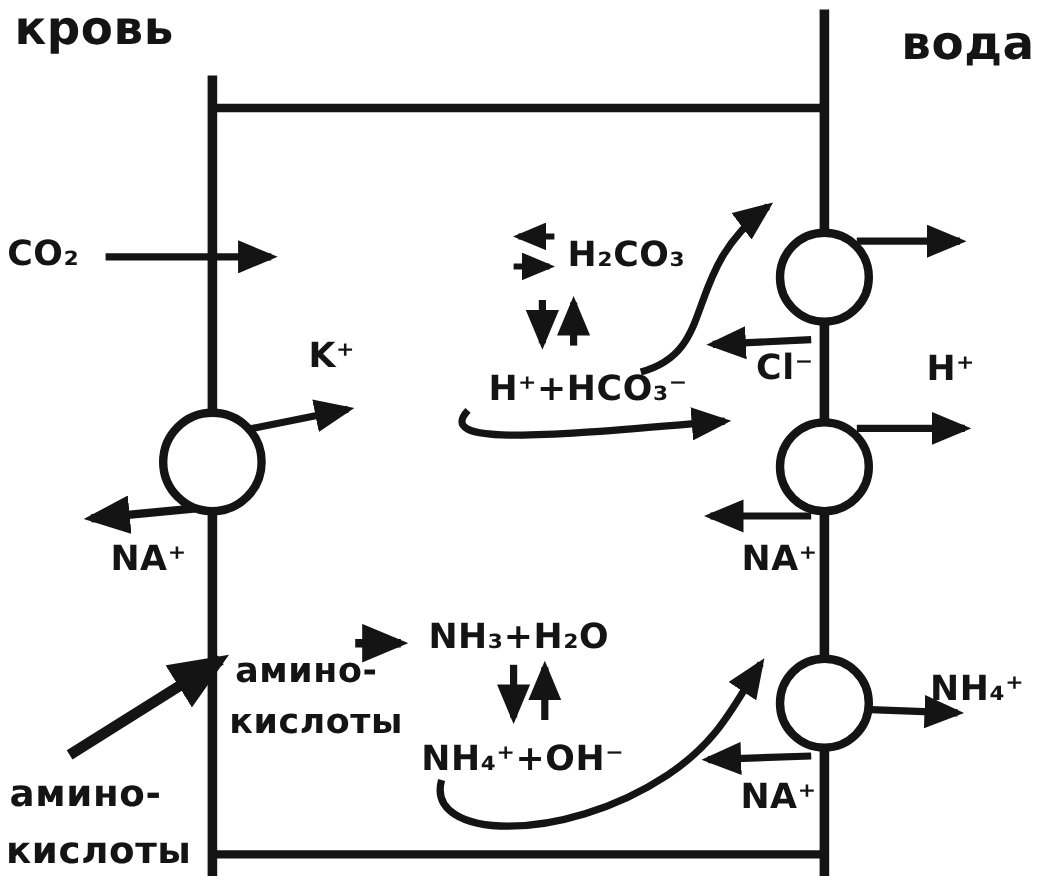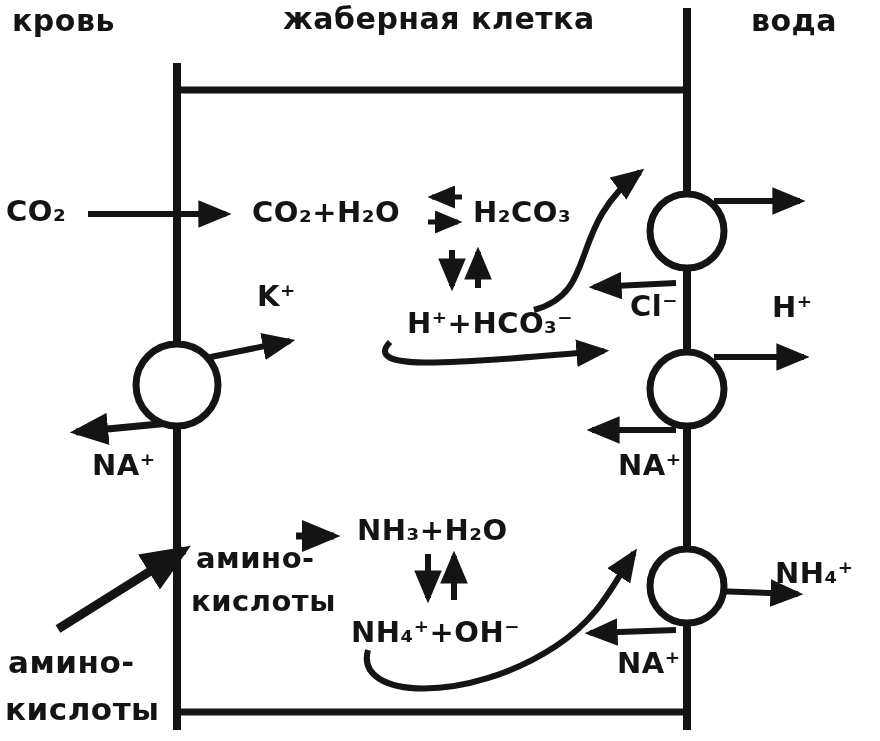--- a/index.html
+++ b/index.html
@@ -13,21 +13,21 @@
   svg.art{position:absolute;left:0;top:0;}
   .lbl{
     position:absolute;
     font-weight:bold;
     color:#141414;
     white-space:nowrap;
     font-size:29px;
     line-height:1.1;
     letter-spacing:0.5px;
   }
-  .lbl.hdr{font-size:30px;}
+  .lbl.hdr{font-size:39px;}
   .lbl.big{font-size:31px;}
 </style>
 </head>
 <body>
 
 <div class="canvas">
 
   <svg class="art" width="880" height="741" viewBox="0 0 880 741">
     <defs>
       <marker id="ah" markerUnits="strokeWidth" markerWidth="5.5" markerHeight="4.6" refX="4.6" refY="2.3" orient="auto">
@@ -62,26 +62,24 @@
     <path d="M390,342 C360,374 468,362 604,351" stroke="#141414" stroke-width="6" fill="none" marker-end="url(#ah)"></path>
     <path d="M368,650 C354,700 468,704 556,646 C600,617 612,586 634,553" stroke="#141414" stroke-width="6" fill="none" marker-end="url(#ah)"></path>
 
     <circle cx="177" cy="385" r="41" fill="#ffffff" stroke="#141414" stroke-width="7"></circle>
     <circle cx="687" cy="231" r="37" fill="#ffffff" stroke="#141414" stroke-width="7"></circle>
     <circle cx="687" cy="389" r="37" fill="#ffffff" stroke="#141414" stroke-width="7"></circle>
     <circle cx="687" cy="586" r="37" fill="#ffffff" stroke="#141414" stroke-width="7"></circle>
   </svg>
 
   <div class="lbl hdr" style="left:12px;top:4px">кровь</div>
-  <div class="lbl hdr" style="left:283px;top:2px">жаберная клетка</div>
-  <div class="lbl hdr" style="left:751px;top:4px">вода</div>
+  <div class="lbl hdr" style="left:751px;top:16px">вода</div>
 
 
   <div class="lbl" style="left:6px;top:196px">CO₂</div>
-  <div class="lbl" style="left:252px;top:197px">CO₂+H₂O</div>
   <div class="lbl" style="left:473px;top:197px">H₂CO₃</div>
   <div class="lbl" style="left:407px;top:308px">H⁺+HCO₃⁻</div>
   <div class="lbl" style="left:630px;top:291px">Cl⁻</div>
   <div class="lbl" style="left:772px;top:292px">H⁺</div>
 
   <div class="lbl" style="left:257px;top:281px">K⁺</div>
   <div class="lbl" style="left:92px;top:450px">NA⁺</div>
   <div class="lbl" style="left:618px;top:450px">NA⁺</div>
 
   <div class="lbl" style="left:196px;top:543px">амино-</div>

